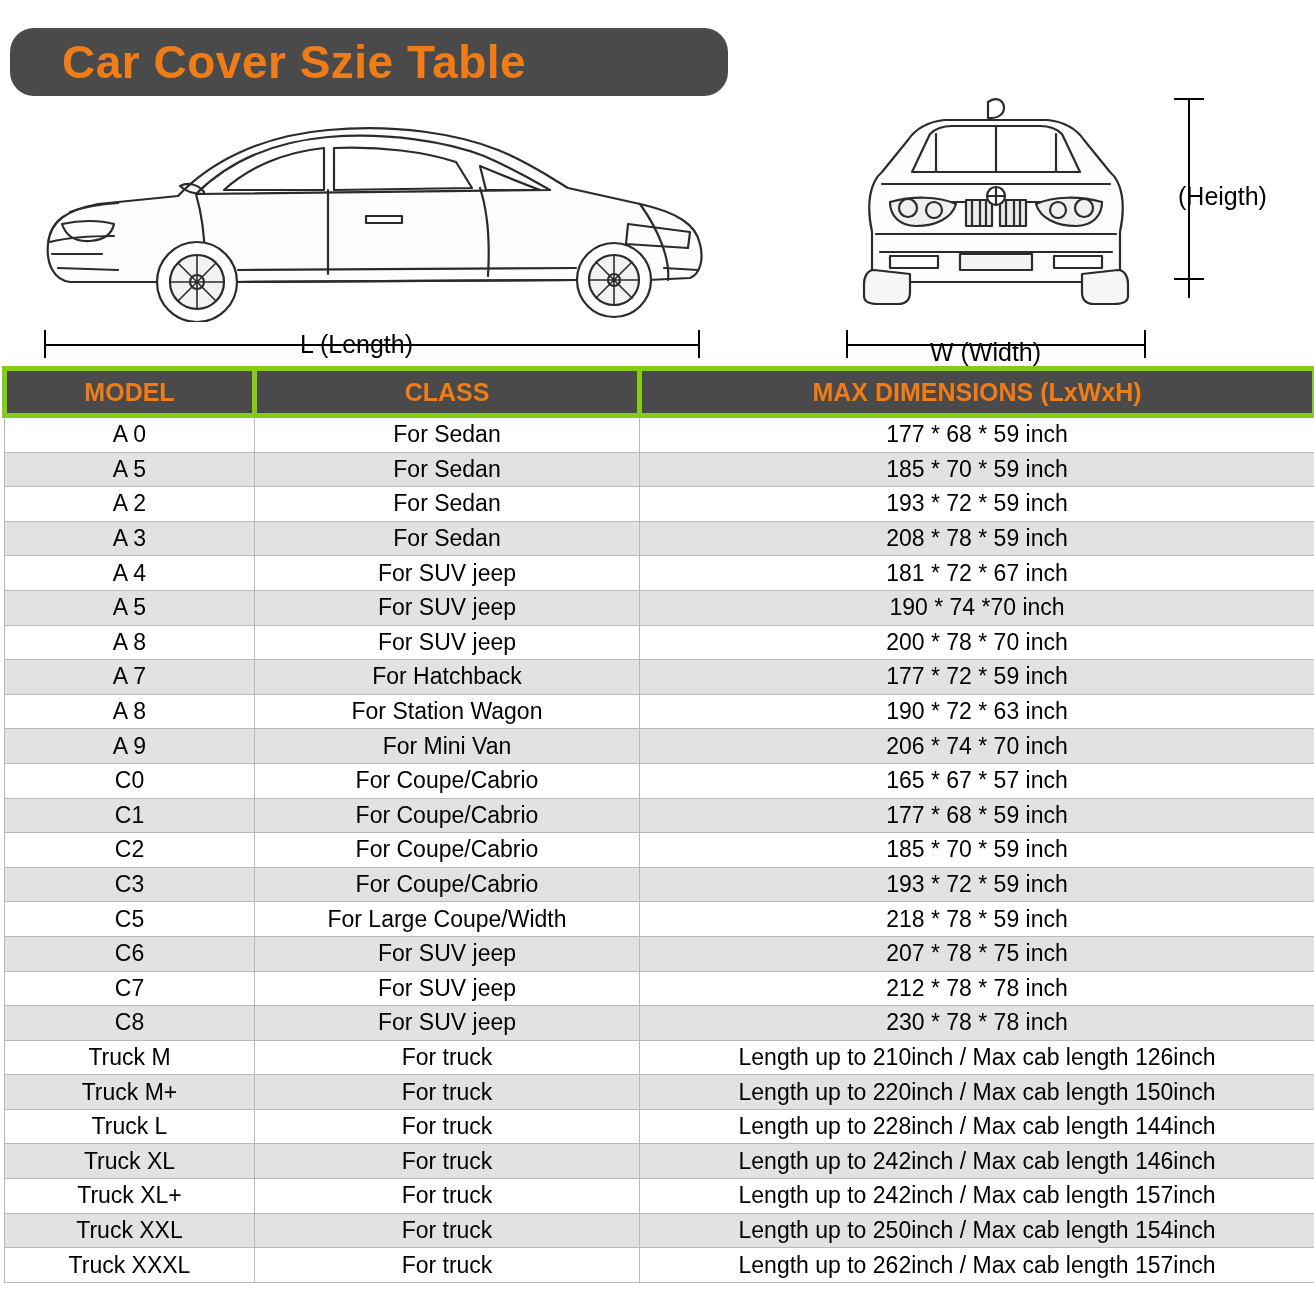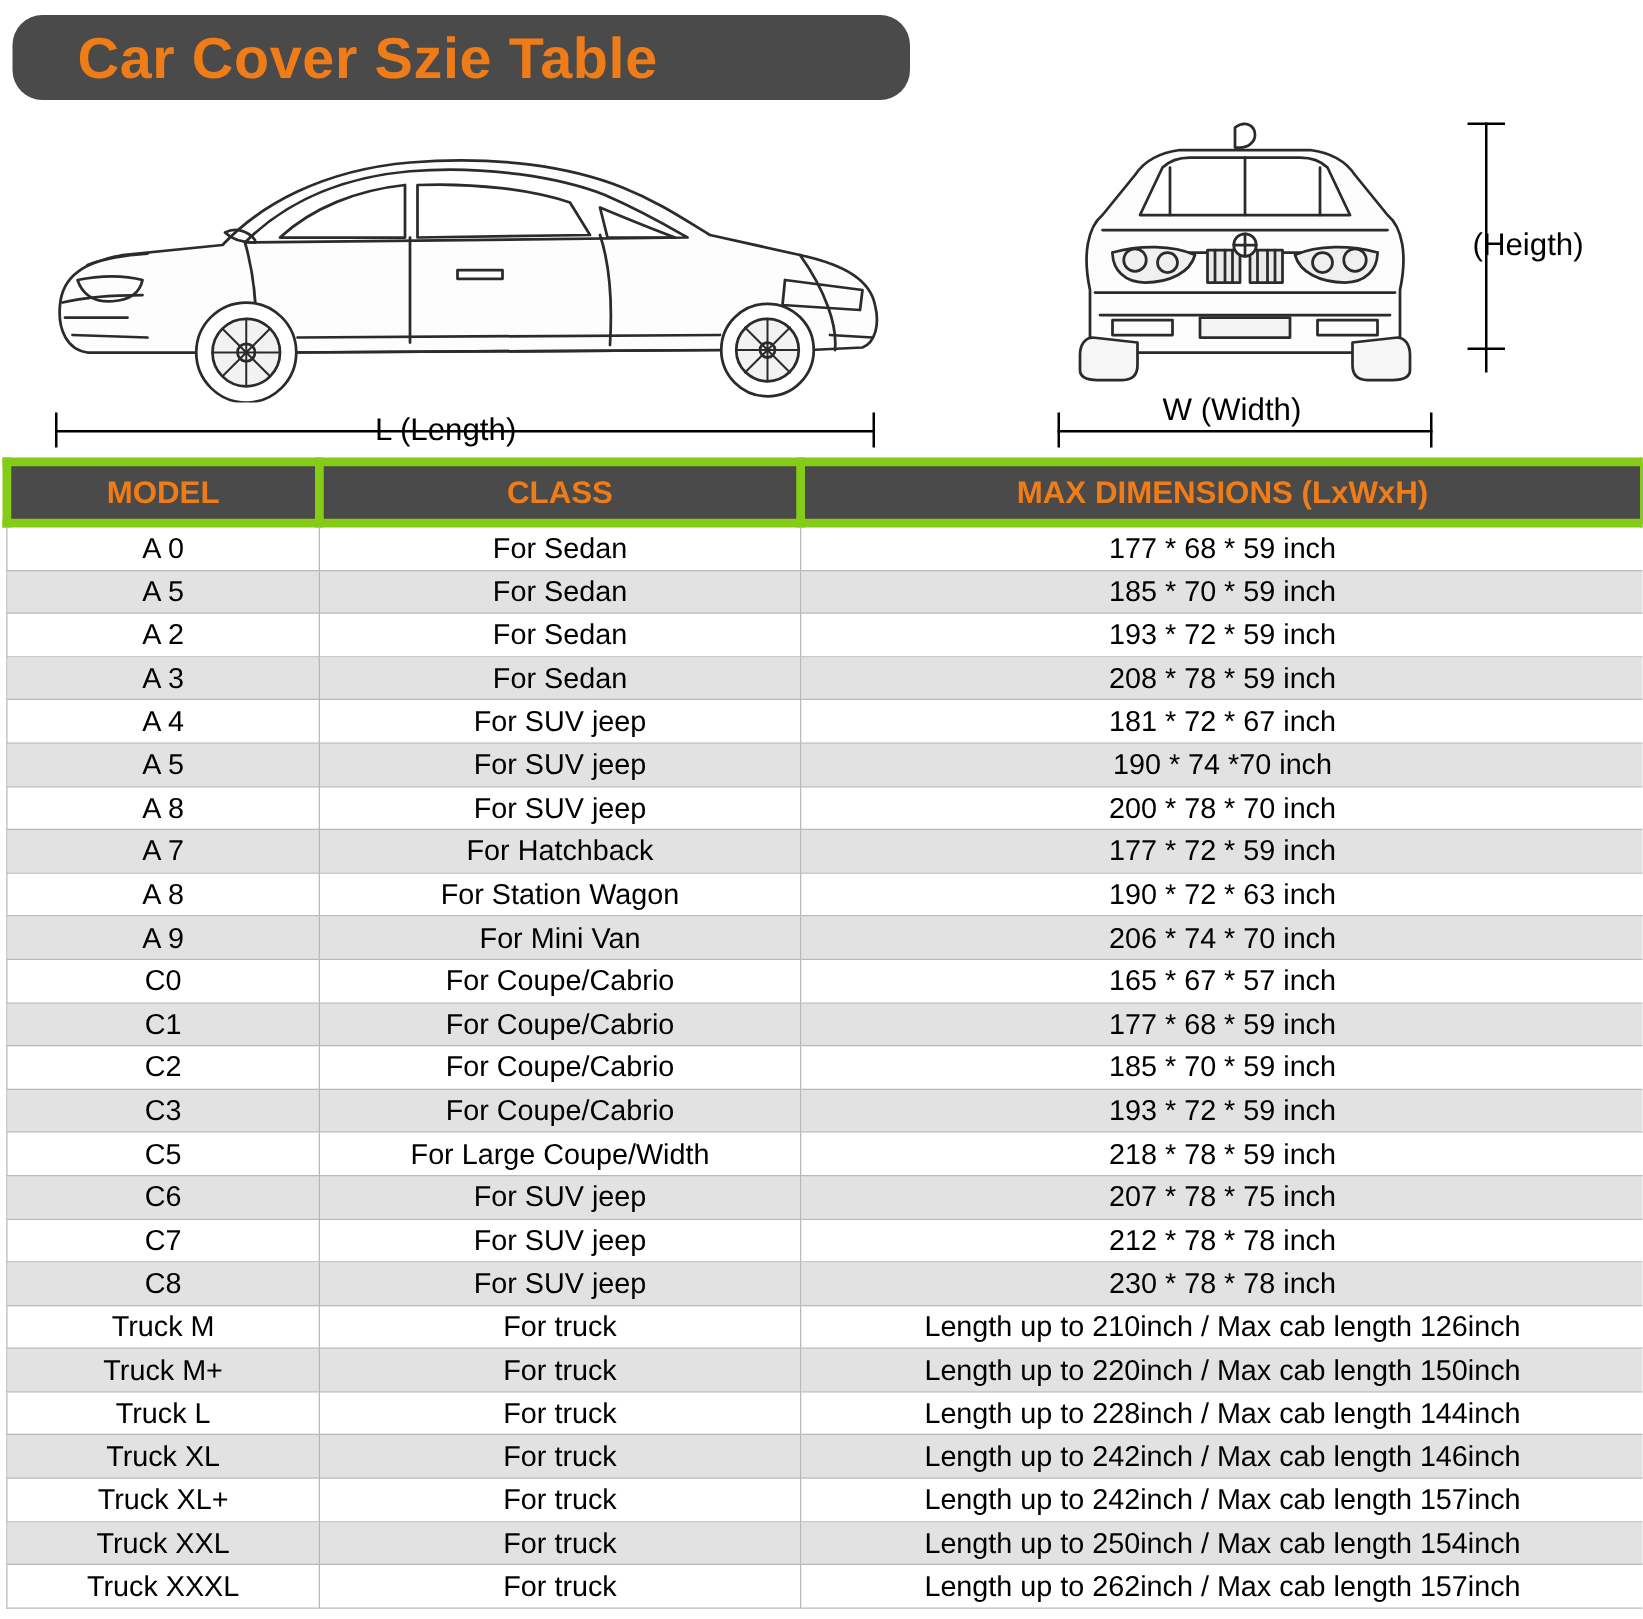--- a/index.html
+++ b/index.html
@@ -17,21 +17,21 @@
   .page {
     position: relative;
     width: 1314px;
     height: 1295px;
   }
 
   
   .title-bar {
     position: absolute;
     left: 10px;
-    top: 12px;
+    top: 28px;
     width: 718px;
     height: 68px;
     background: #4a4a4a;
     border-radius: 24px;
     display: flex;
     align-items: center;
     box-sizing: border-box;
     padding-left: 52px;
   }
   .title-text {
@@ -66,21 +66,21 @@
   }
 
   .dim-label {
     position: absolute;
     font-size: 25px;
     font-weight: normal;
     color: #000;
     white-space: nowrap;
   }
   .len-label { left: 300px; top: 248px; }
-  .wid-label { left: 930px; top: 232px; }
+  .wid-label { left: 930px; top: 256px; }
   .hei-label { left: 1178px; top: 100px; }
 
   
   .mline {
     position: absolute;
     background: #000;
   }
   .mline.h { height: 2px; }
   .mline.v { width: 2px; }
 
@@ -93,21 +93,21 @@
     border-collapse: collapse;
     table-layout: fixed;
   }
   thead th {
     background: #4a4a4a;
     color: #f07c18;
     font-size: 25px;
     font-weight: bold;
     height: 42px;
     text-align: center;
-    border: 7px solid #84cc16;
+    border: 5px solid #84cc16;
     padding: 0;
   }
   tbody td {
     font-size: 23px;
     text-align: center;
     height: 33.6px;
     border: 1px solid #b9b9b9;
     padding: 0 2px;
     white-space: nowrap;
     overflow: hidden;

